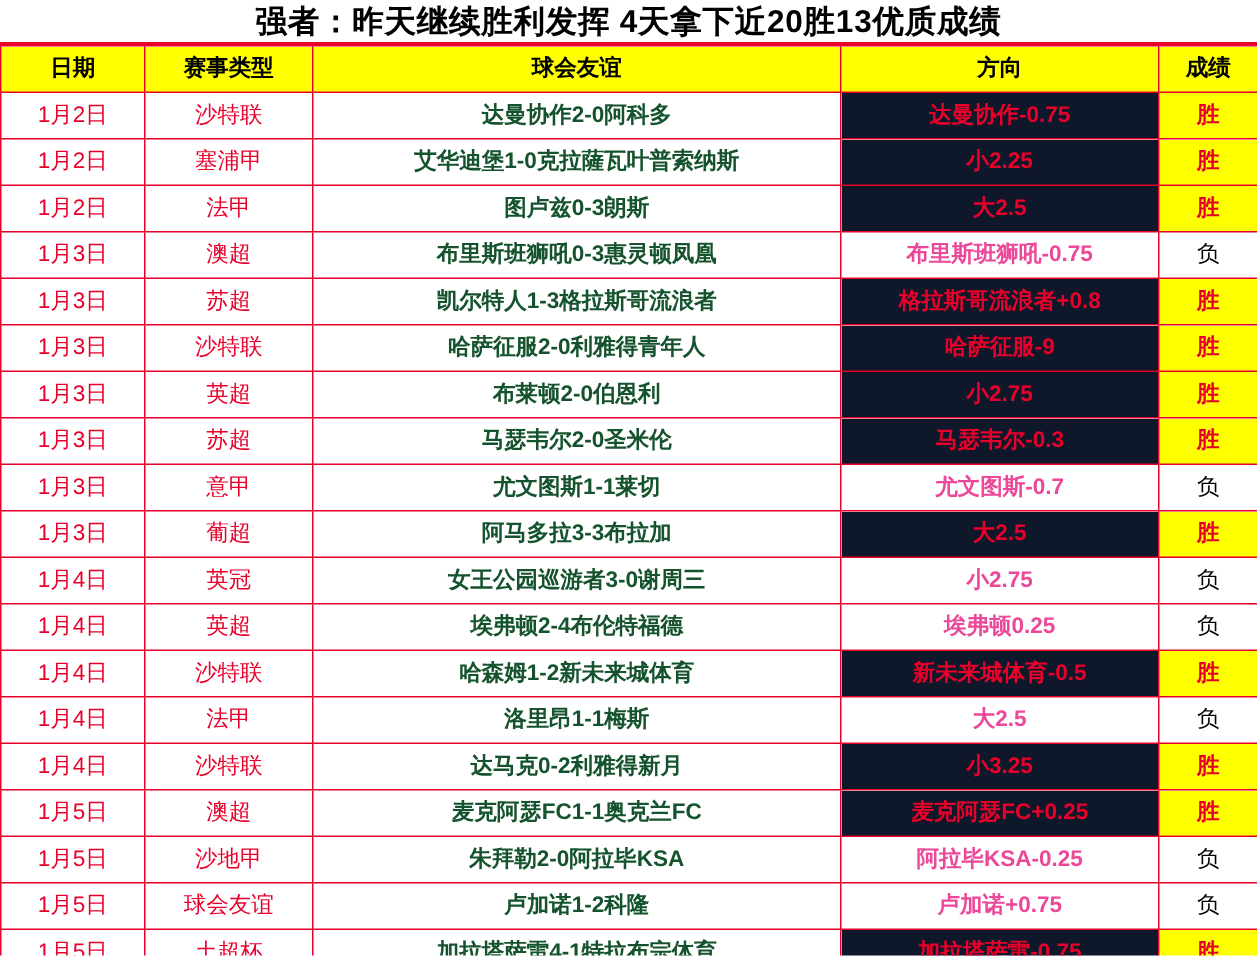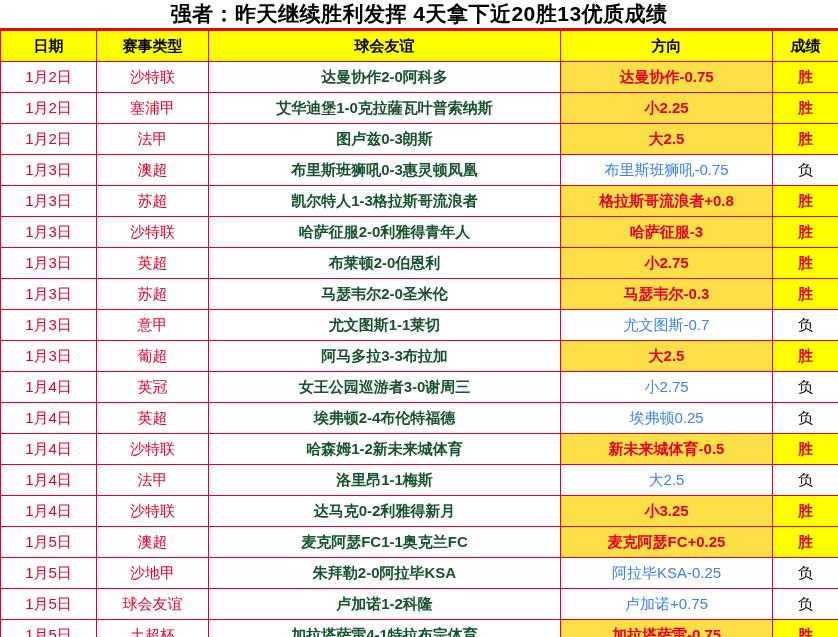--- a/index.html
+++ b/index.html
@@ -67,25 +67,25 @@
   }
   td.date, td.league {
     color: #e8002a;
     font-weight: normal;
   }
   td.match {
     color: #14532d;
     font-weight: bold;
   }
   td.pick {
-    color: #3b82f6;
-    font-weight: normal;
+    color: #ec4899;
+    font-weight: bold;
   }
   td.pick.hit {
-    background: #fde047;
+    background: #0f172a;
     color: #e8002a;
     font-weight: bold;
   }
   td.result {
     font-weight: bold;
   }
   td.result.win {
     background: #ffff00;
     color: #e8002a;
   }
@@ -154,21 +154,21 @@
           <td class="date">1月3日</td>
           <td class="league">苏超</td>
           <td class="match">凯尔特人1-3格拉斯哥流浪者</td>
           <td class="pick hit">格拉斯哥流浪者+0.8</td>
           <td class="result win">胜</td>
         </tr>
         <tr>
           <td class="date">1月3日</td>
           <td class="league">沙特联</td>
           <td class="match">哈萨征服2-0利雅得青年人</td>
-          <td class="pick hit">哈萨征服-3</td>
+          <td class="pick hit">哈萨征服-9</td>
           <td class="result win">胜</td>
         </tr>
         <tr>
           <td class="date">1月3日</td>
           <td class="league">英超</td>
           <td class="match">布莱顿2-0伯恩利</td>
           <td class="pick hit">小2.75</td>
           <td class="result win">胜</td>
         </tr>
         <tr>

